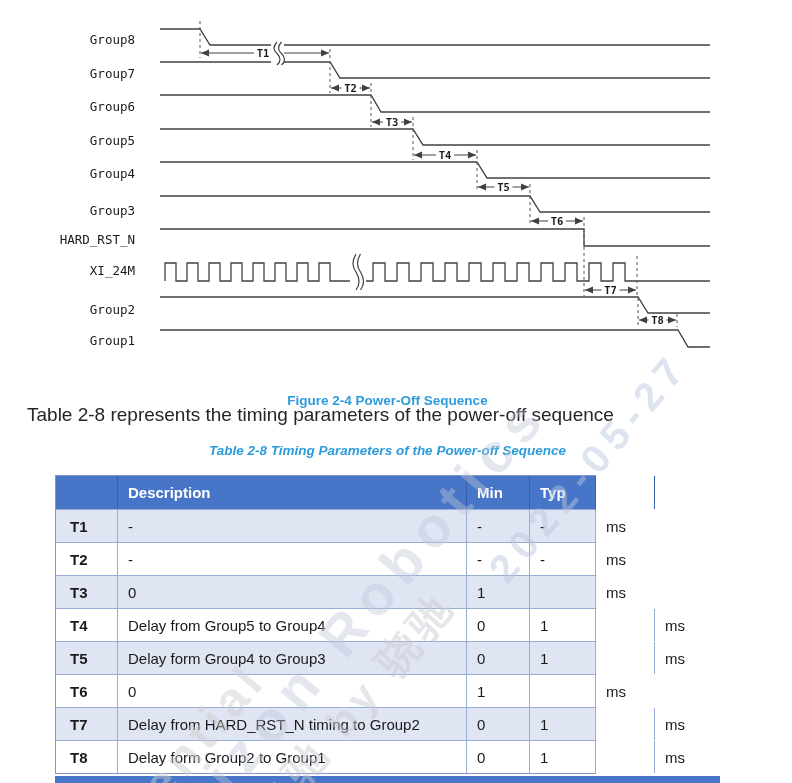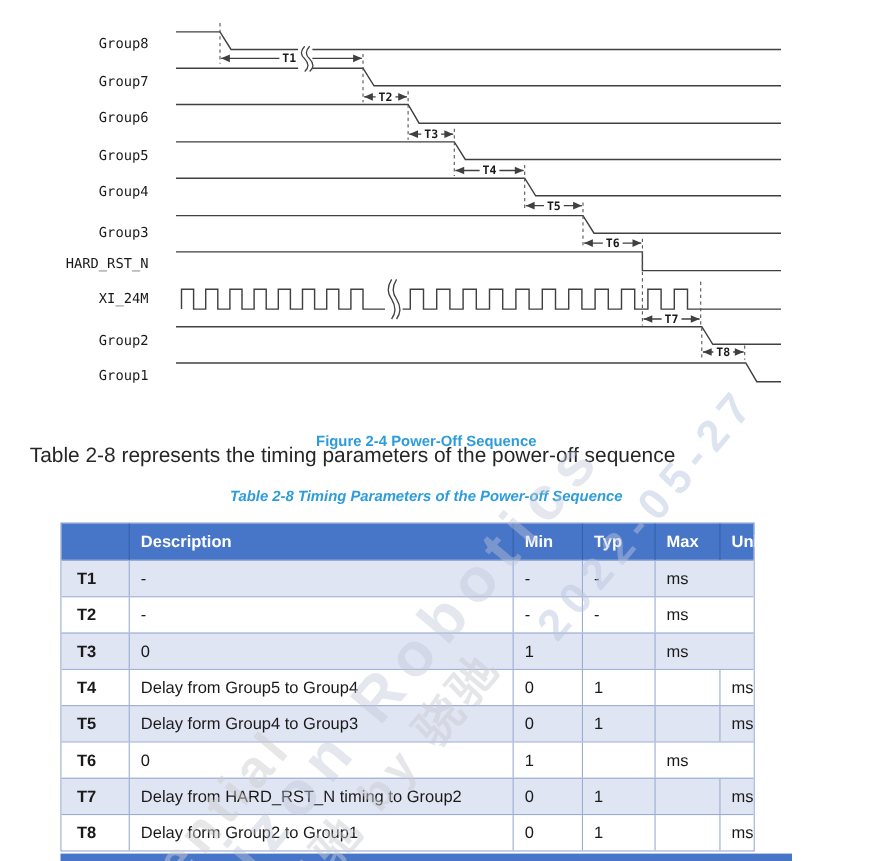--- a/index.html
+++ b/index.html
@@ -19,21 +19,21 @@
   }
   .paragraph {
     position:absolute; top:404px; left:27px; font-size:19px; color:#262626; z-index:2;
   }
   .table-title {
     position:absolute; top:443px; left:0; width:775px; text-align:center;
     color:var(--accent); font-weight:bold; font-size:13.5px; z-index:2;font-style:italic;
   }
 
   .param-table {
-    position:absolute; left:55px; top:475px; width:631px;
+    position:absolute; left:55px; top:475px; width:541px;
     border:1px solid #8096C8; box-sizing:border-box;
     font-size:15px; color:#1a1a1a; z-index:2; background:#fff;
   }
   .t-row { display:grid; grid-template-columns:61px 349px 63px 66px 59px 65px; }
   .t-header { background:var(--headbg); color:#ffffff; font-weight:bold; height:33px; }
   .t-header .cell { border-left:1px solid var(--headsep); }
   .t-header .cell:first-child { border-left:none; }
   .t-row.data { height:32px; background:#ffffff; border-top:1px solid var(--tborder); }
   .t-row.data.alt { background:var(--rowalt); }
   .cell {

